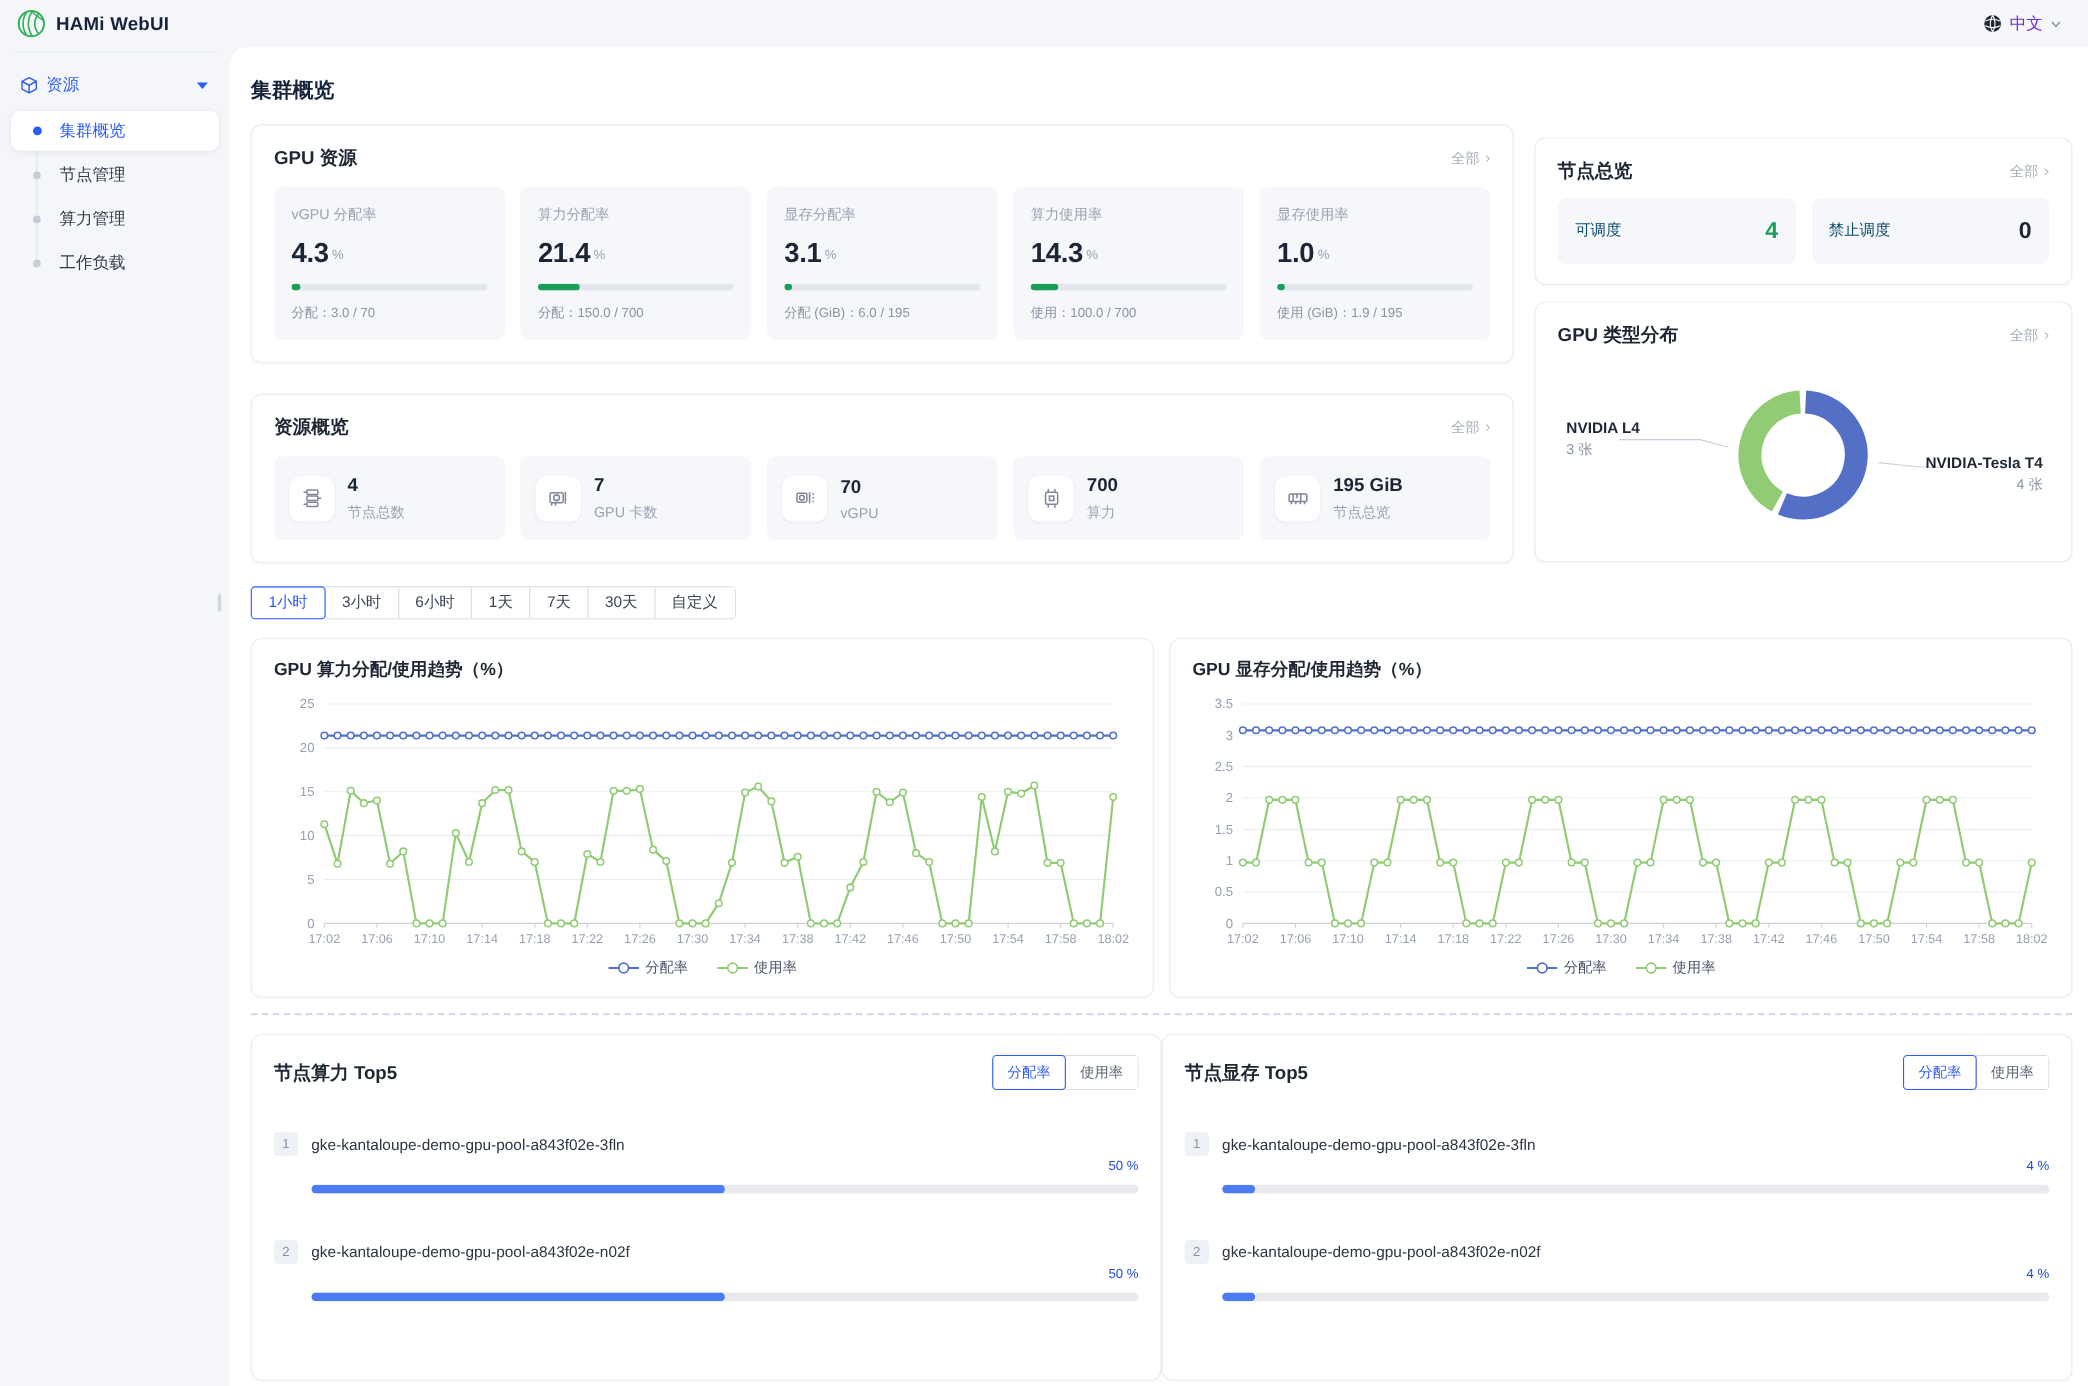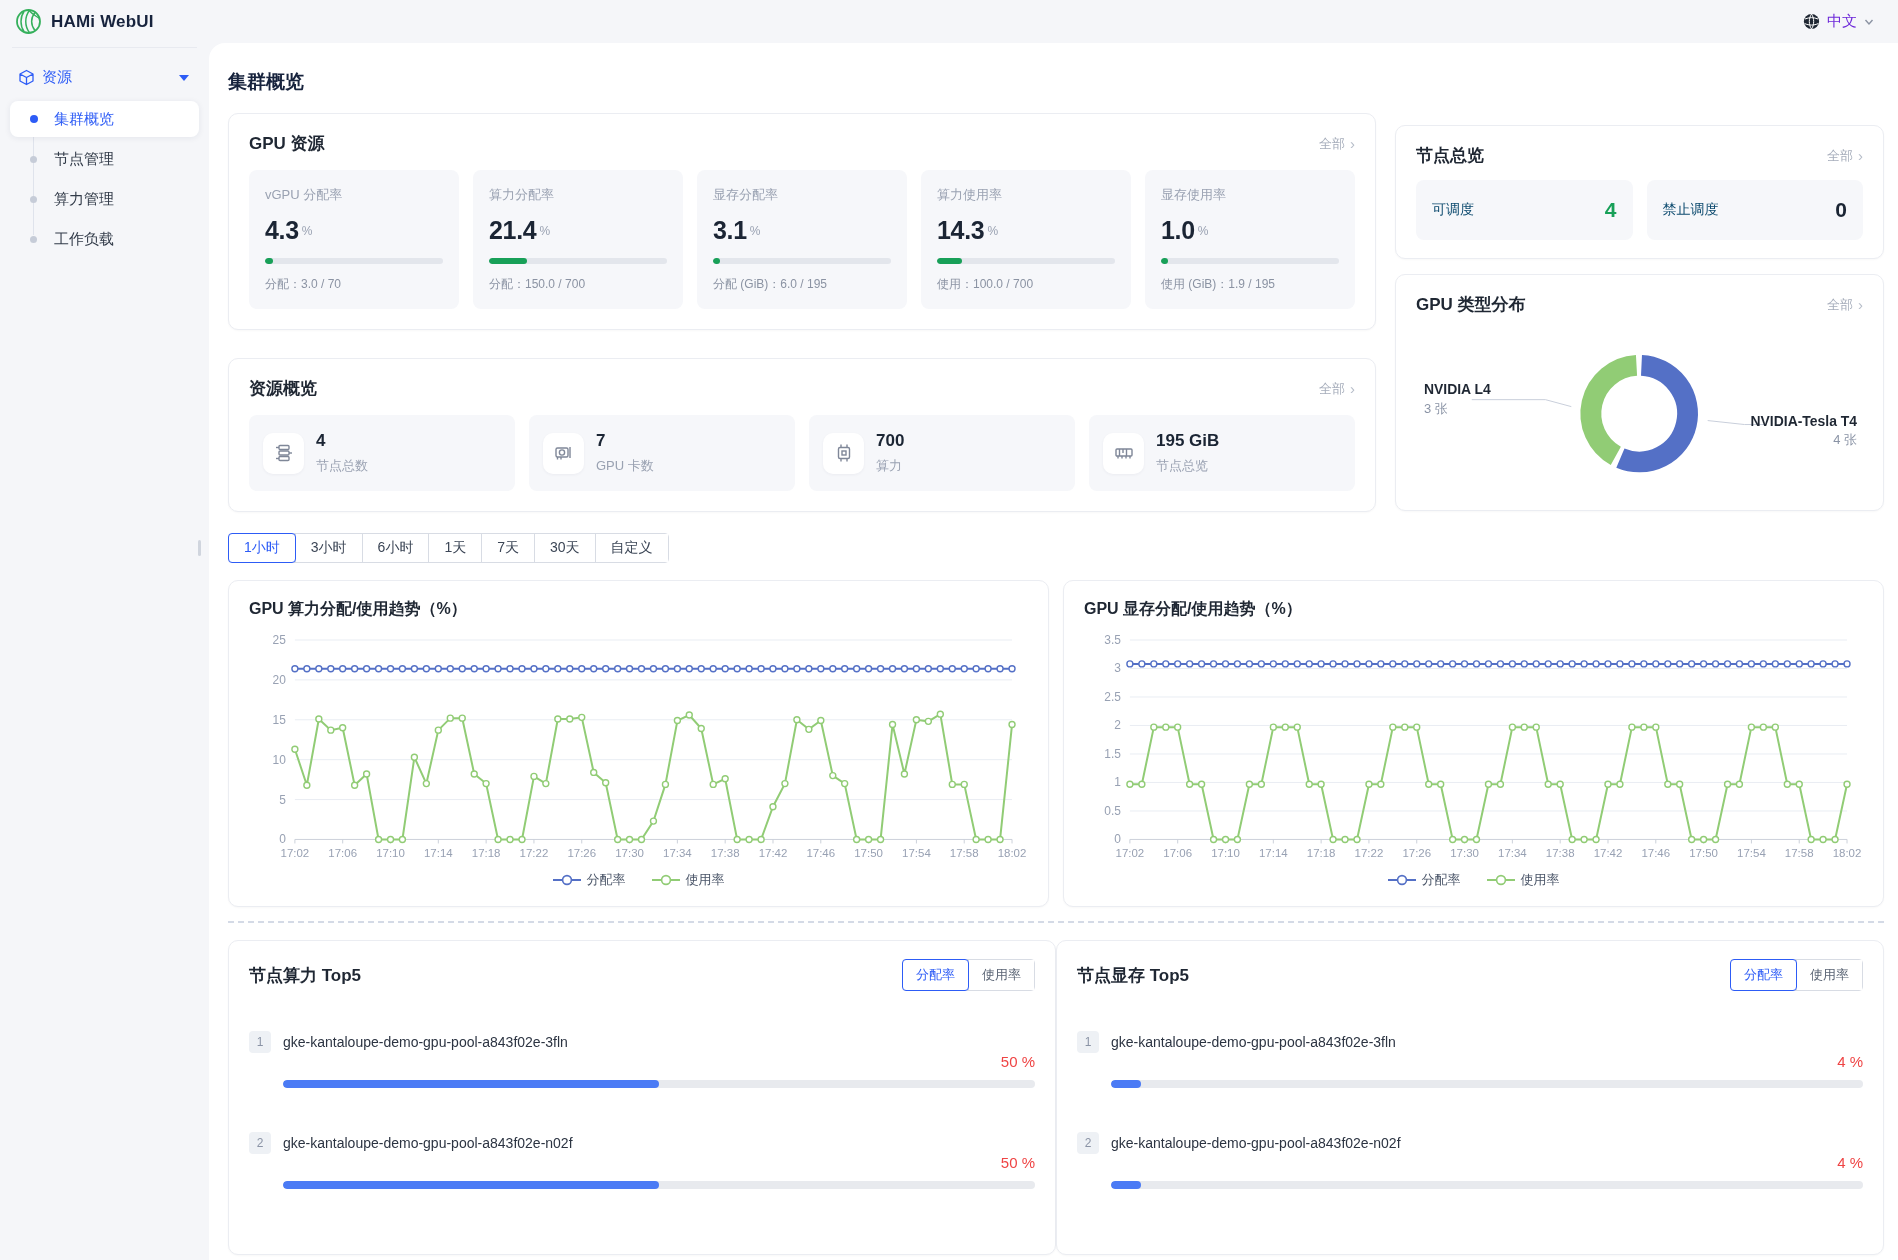--- a/index.html
+++ b/index.html
@@ -89,21 +89,21 @@
   .top5-row { display:flex; }
   .top5-card { flex:1; height:315px; }
   .toggle { display:inline-flex; border:1px solid #d8dce4; border-radius:4px; background:#fff; }
   .toggle-btn { padding:6px 13px; font-size:13px; color:#5a6474; border-left:1px solid #d8dce4; cursor:pointer; background:#fff; }
   .toggle-btn:first-child { border-left:none; }
   .toggle-btn.active { color:#2d5cf6; border:1px solid #2d5cf6; border-radius:4px; margin:-1px; position:relative; z-index:2; }
   .top5-list { margin-top:22px; display:flex; flex-direction:column; gap:26px; }
   .top5-item-head { display:flex; align-items:center; gap:12px; }
   .rank-badge { width:22px; height:22px; border-radius:4px; background:#eef1f5; color:#8a93a5; font-size:12px; display:flex; align-items:center; justify-content:center; }
   .top5-name { flex:1; font-size:14px; color:#2c3442; }
-  .top5-value { font-size:15px; color:#ef4444; font-weight:500;margin-top:40px; }
+  .top5-value { font-size:12px; color:#1d4ed8; font-weight:500;margin-top:40px; }
   .top5-bar { margin:10px 0 0 34px; height:8px; border-radius:4px; background:#e8eaee; overflow:hidden; }
   .top5-fill { height:100%; border-radius:4px; background:#4b7bf5; min-width:10px; }
 </style>
 </head>
 <body>
 
 <header class="topbar">
   <div class="brand">
     <span style="display:flex;">
       <svg width="27" height="27" viewBox="0 0 27 27">
@@ -269,20 +269,34 @@
                 <rect x="2" y="5" width="12" height="9" rx="1.5"></rect>
                   <circle cx="8" cy="9.5" r="2.6"></circle>
                   <line x1="16" y1="4" x2="16" y2="15"></line>
                   <line x1="3.5" y1="14" x2="3.5" y2="16.5"></line>
                   <line x1="7" y1="14" x2="7" y2="16.5"></line>
               </svg>
             </span>
             <span class="res-text">
               <span class="res-value">7</span>
               <span class="res-label">GPU 卡数</span>
+            </span>
+          </div>
+          <div class="res-item">
+            <span class="res-icon">
+              <svg width="20" height="20" viewBox="0 0 20 20" stroke="#7f8798" fill="none" stroke-width="1.4">
+                <rect x="2.5" y="5.5" width="9" height="8" rx="1.5"></rect>
+                  <circle cx="7" cy="9.5" r="2.2"></circle>
+                  <line x1="14" y1="4.5" x2="14" y2="14.5"></line>
+                  <path d="M16.5 6 L18 6 M16.5 9.5 L18 9.5 M16.5 13 L18 13" stroke-dasharray="2 1.4"></path>
+              </svg>
+            </span>
+            <span class="res-text">
+              <span class="res-value">70</span>
+              <span class="res-label">vGPU</span>
             </span>
           </div>
           <div class="res-item">
             <span class="res-icon">
               <svg width="20" height="20" viewBox="0 0 20 20" stroke="#7f8798" fill="none" stroke-width="1.4">
                 <rect x="4.5" y="4.5" width="11" height="11" rx="1.5"></rect>
                   <rect x="8" y="8" width="4" height="4"></rect>
                 <line x1="7" y1="1.5" x2="7" y2="4.5"></line>
                   <line x1="13" y1="1.5" x2="13" y2="4.5"></line>
                   <line x1="7" y1="15.5" x2="7" y2="18.5"></line>

